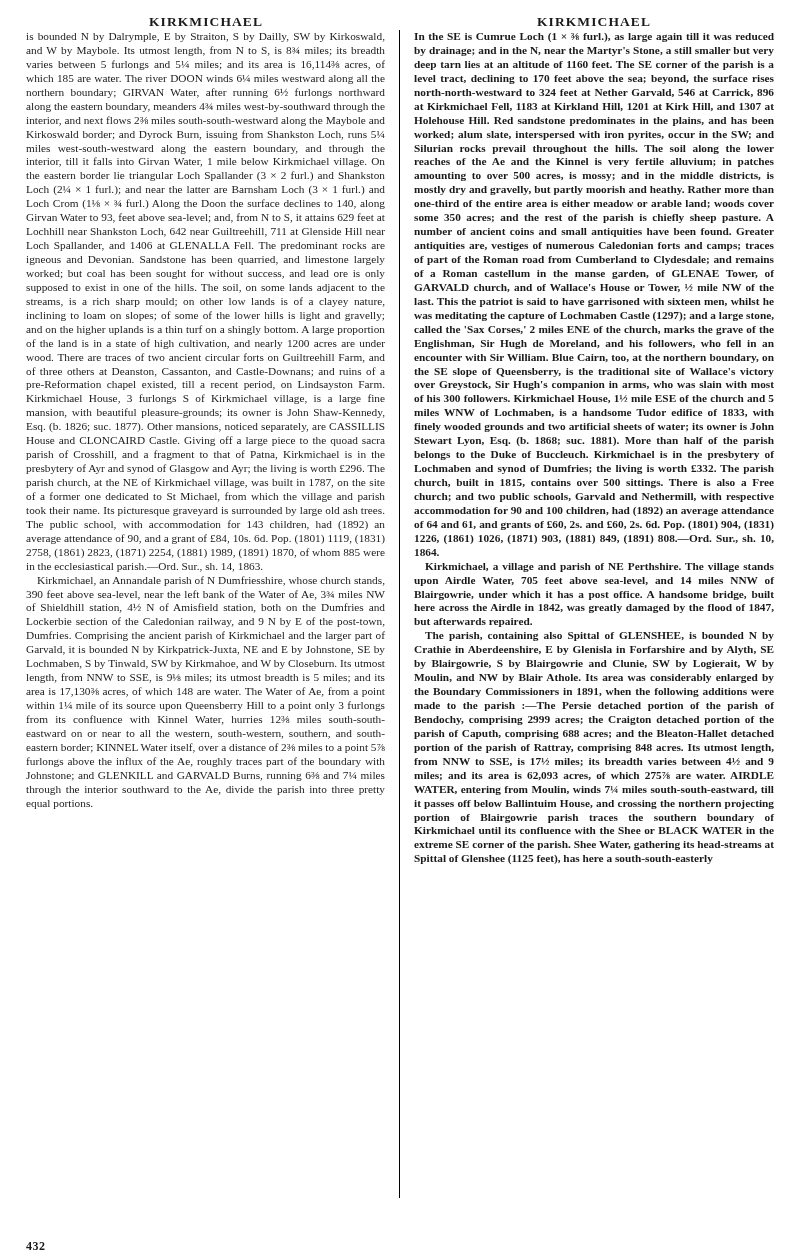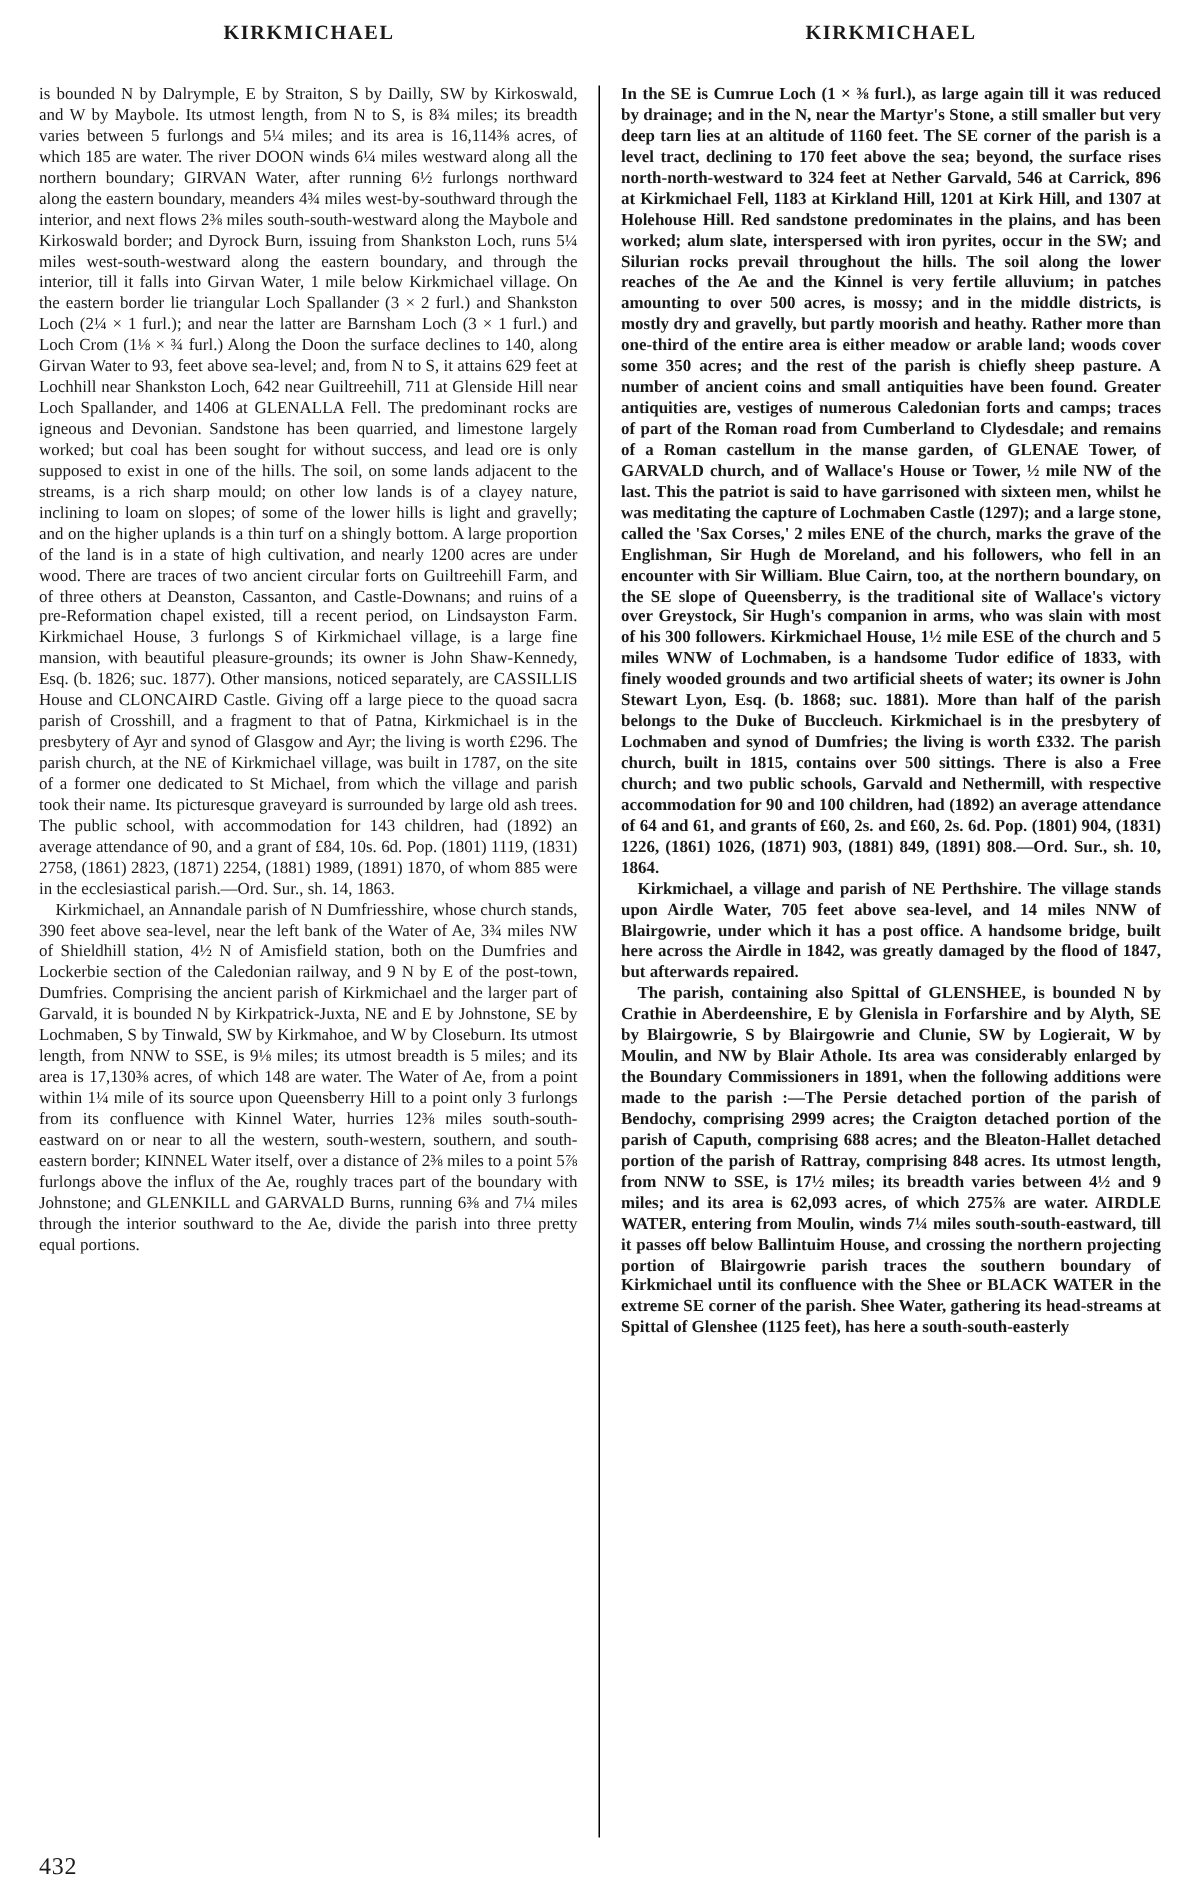--- a/index.html
+++ b/index.html
@@ -16,21 +16,21 @@
   .page {
     position: relative;
     width: 800px;
     height: 1260px;
     box-sizing: border-box;
     padding: 14px 26px 10px 26px;
   }
   .running-heads {
     display: flex;
     width: 100%;
-    margin-bottom: 27px;
+    margin-bottom: 0;
   }
   .head-slot {
     width: 50%;
     text-align: center;
     font-size: 13.5px;
     font-weight: bold;
     letter-spacing: 1.1px;
   }
   .head-slot.left { padding-right: 18px; }
   .head-slot.right { padding-left: 10px; }
@@ -60,22 +60,22 @@
   .col p {
     margin: 0;
   }
   .col p.indent {
     text-indent: 11px;
   }
   .folio {
     position: absolute;
     left: 26px;
     bottom: 6px;
-    font-size: 16px;
-    font-weight: normal;
+    font-size: 12px;
+    font-weight: bold;
     letter-spacing: 0.5px;
   }
 </style>
 </head>
 <body>
 
 <div class="page">
 
   <div class="running-heads">
     <div class="head-slot left">KIRKMICHAEL</div>

